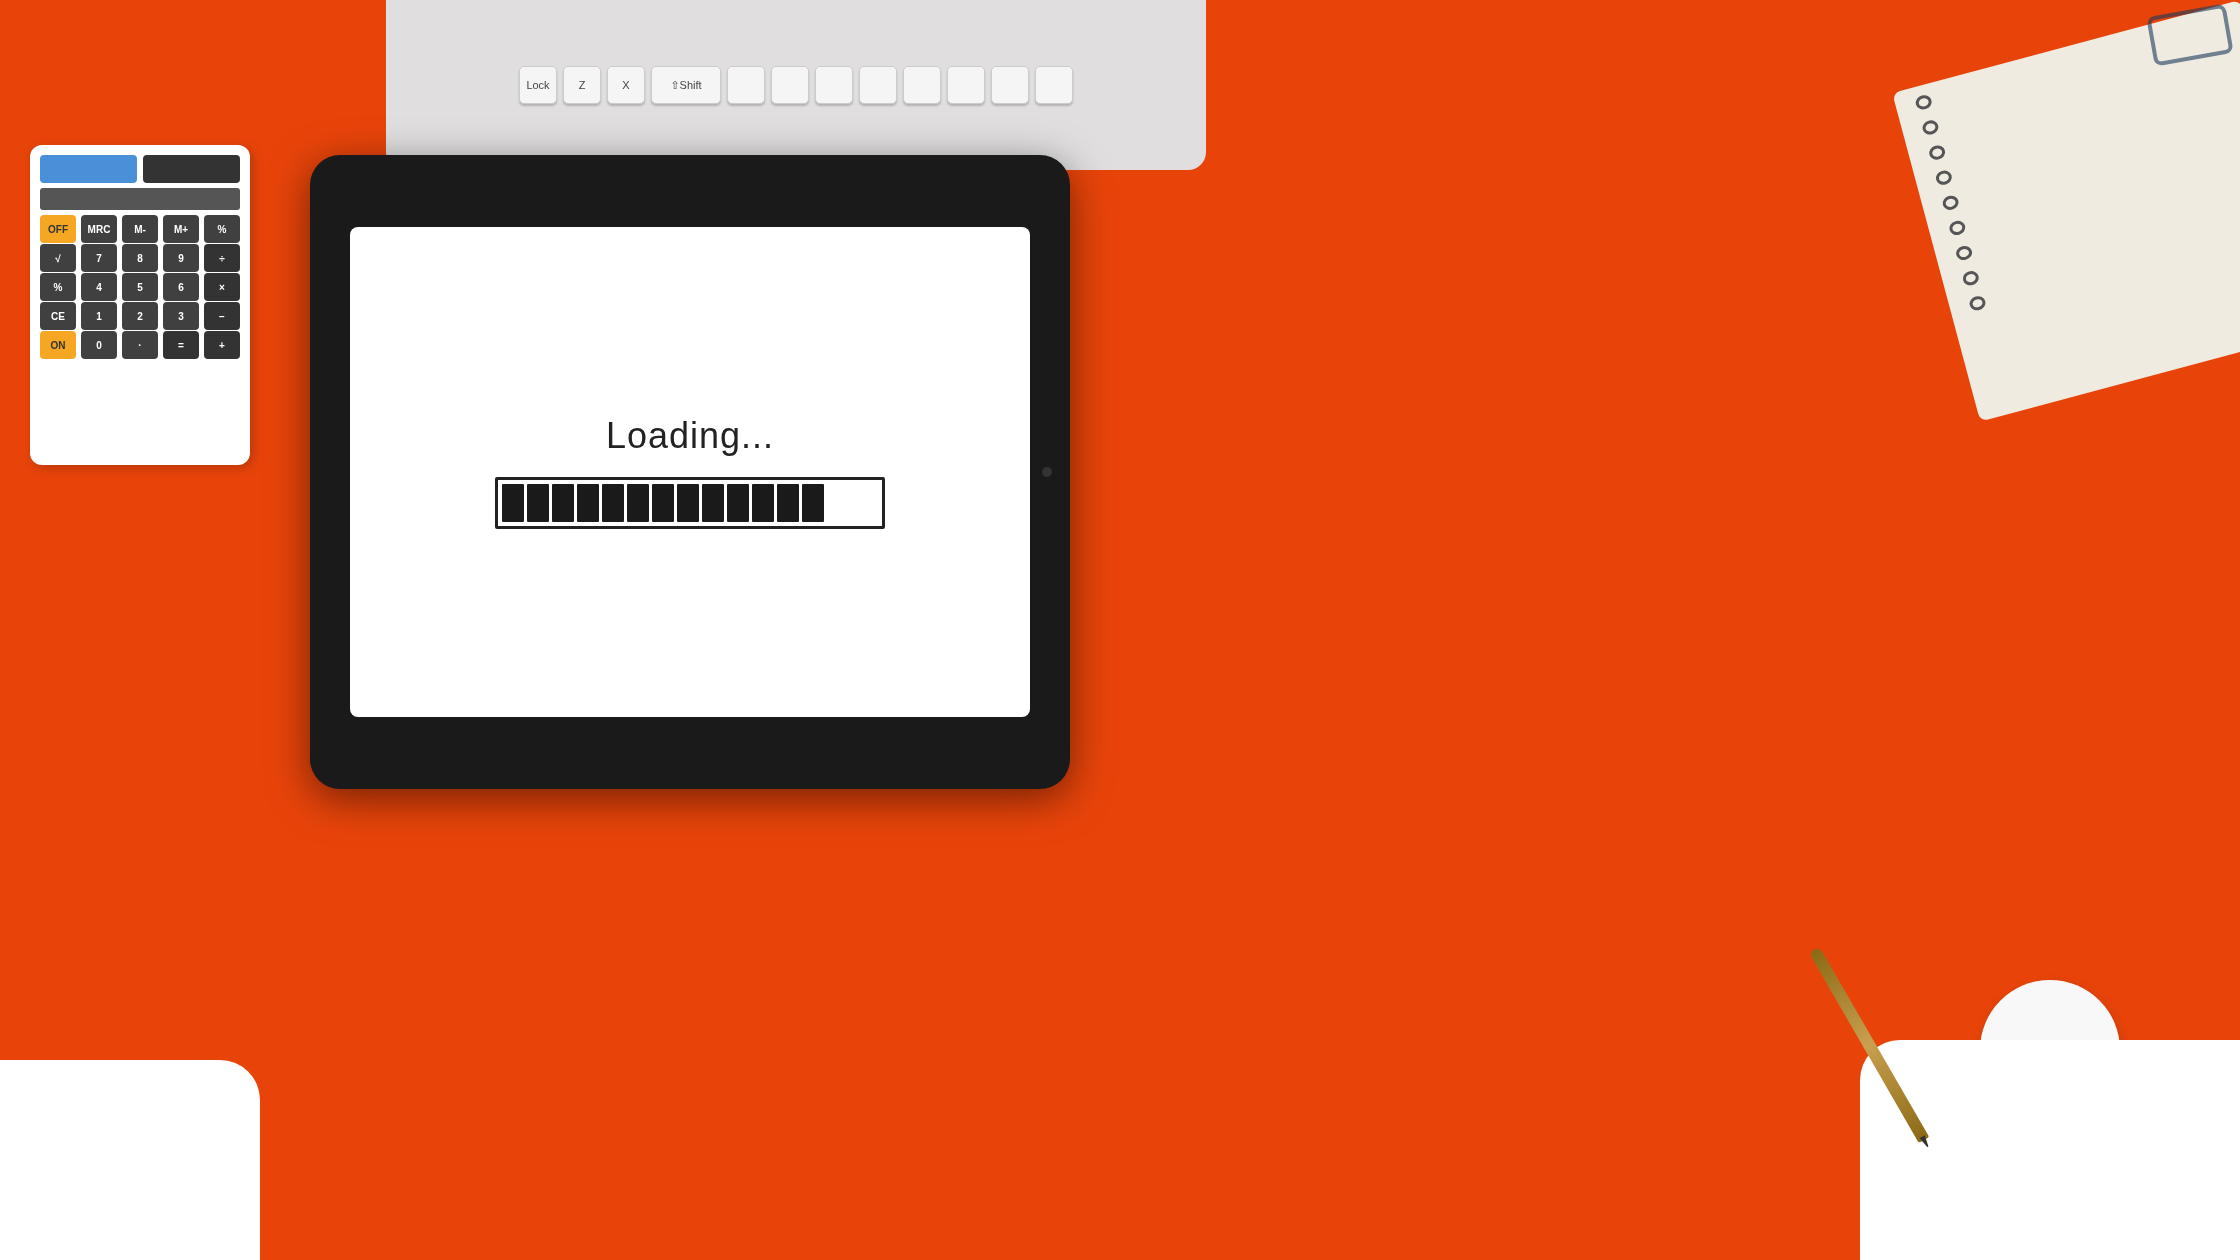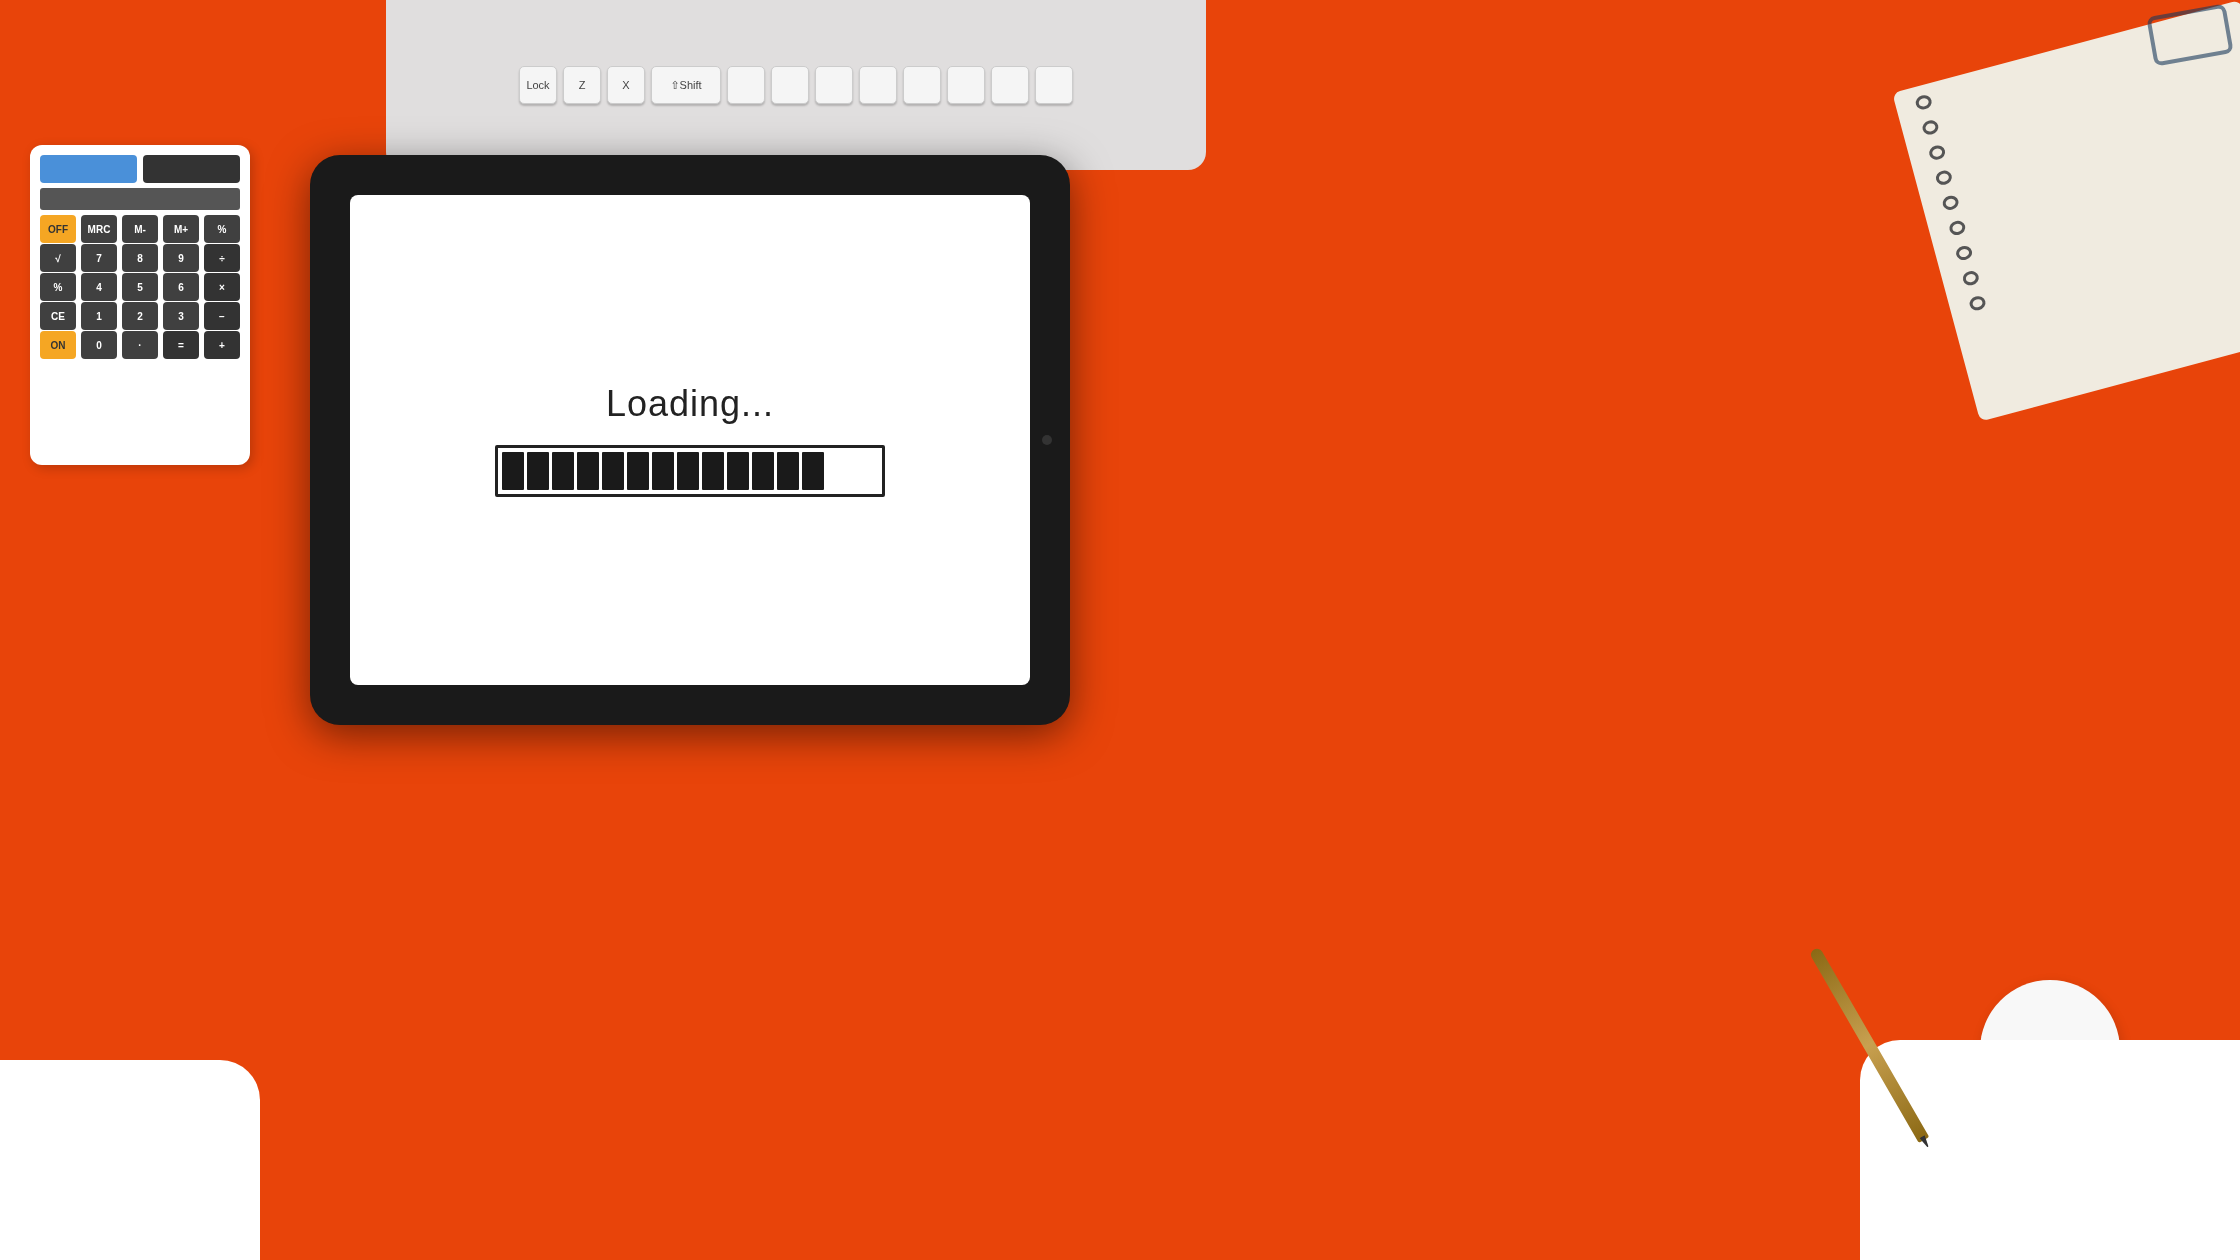--- a/index.html
+++ b/index.html
@@ -183,21 +183,21 @@
     .calc-btn.yellow { background: #f5a623; color: #333; }
     .calc-btn.blue { background: #404040; }
     .calc-btn.dark { background: #333; }
 
     
     .tablet {
       position: absolute;
       top: 155px;
       left: 310px;
       width: 760px;
-      height: 570px;
+      height: 634px;
       background: #1a1a1a;
       border-radius: 30px;
       box-shadow: 0 10px 40px rgba(0,0,0,0.5);
       display: flex;
       align-items: center;
       justify-content: center;
     }
 
     .tablet-screen {
       width: 680px;

